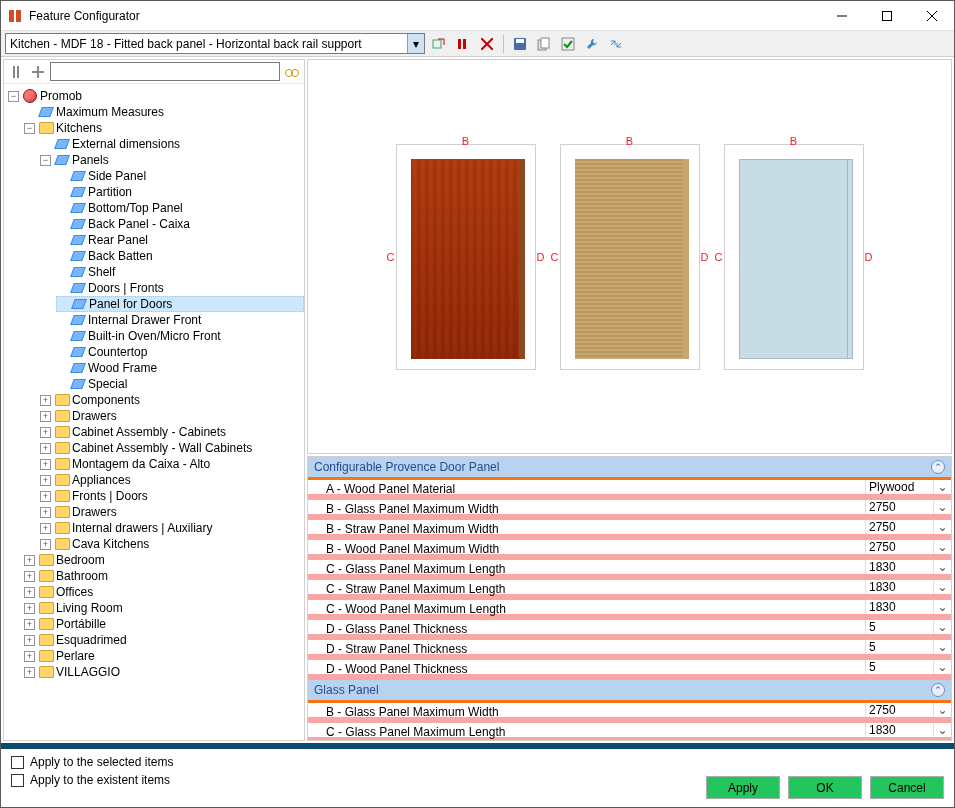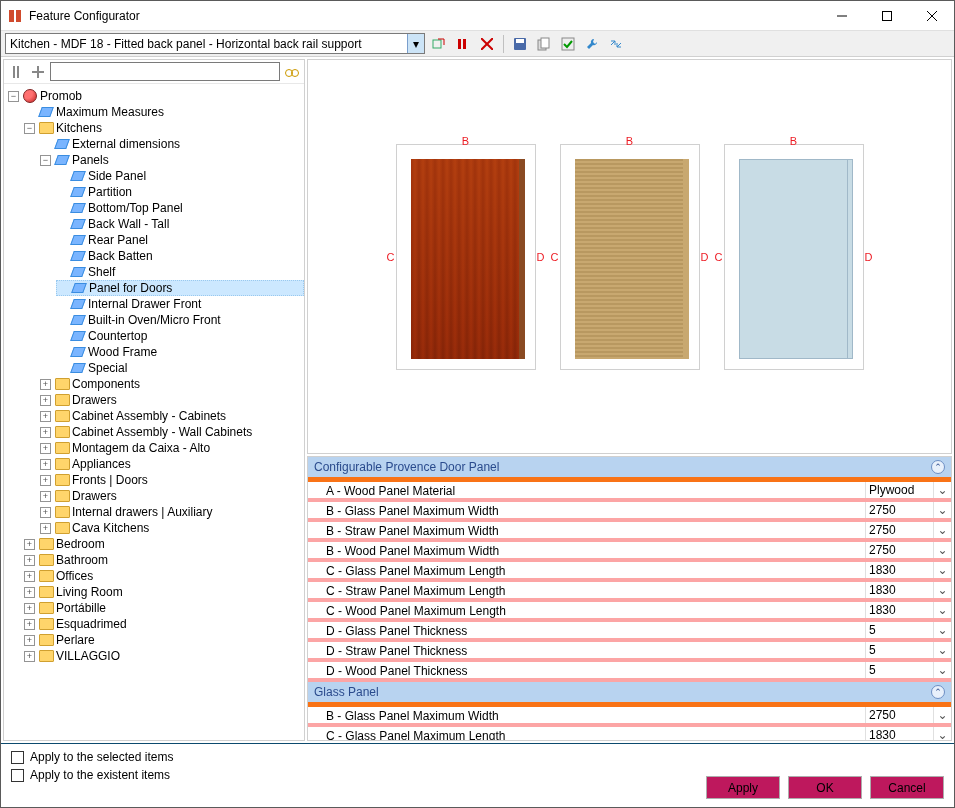--- a/index.html
+++ b/index.html
@@ -35,33 +35,33 @@
 .right { flex: 1; display: flex; flex-direction: column; gap: 2px; }
 .preview { flex: 0 0 395px; border: 1px solid #d0d0d0; background: #fff; position: relative; display: flex; align-items: center; justify-content: center; gap: 24px; }
 .panel-card { border: 1px solid #d0d0d0; padding: 14px 14px 10px 14px; background: #fff; position: relative; }
 .panel-swatch { width: 110px; height: 200px; position: relative; }
 .dim-b { position: absolute; left: 0; right: 0; top: -10px; text-align: center; color: #ed1c24; font-size: 11px; }
 .dim-c { position: absolute; left: -10px; top: 50%; transform: translateY(-50%); color: #ed1c24; font-size: 11px; }
 .dim-d { position: absolute; right: -10px; top: 50%; transform: translateY(-50%); color: #ed1c24; font-size: 11px; }
 .edge-strip { width: 6px; height: 200px; background: #c89060; position: absolute; right: 10px; top: 14px; }
 
 .props { flex: 1; border: 1px solid #d0d0d0; background: #fff; overflow: auto; }
-.group-hdr { background: #b8d3f0; color: #2a4b8d; font-weight: normal; padding: 3px 6px; display: flex; align-items: center; border-bottom: 5px solid #f97316; }
+.group-hdr { background: #b8d3f0; color: #2a4b8d; font-weight: normal; padding: 3px 6px; display: flex; align-items: center; border-bottom: 3px solid #f97316; }
 .group-hdr .collapse { width: 14px; height: 14px; border: 1px solid #6d8fc4; border-radius: 50%; background: #e8f0fb; margin-left: auto; display: flex; align-items: center; justify-content: center; font-size: 9px; color: #2a4b8d; }
-.prop-row { display: flex; border-bottom: 4px solid #fca5a5; height: 20px; align-items: stretch; }
+.prop-row { display: flex; border-bottom: 6px solid #fca5a5; height: 20px; align-items: stretch; }
 .prop-lbl { flex: 1; padding: 2px 0 2px 18px; }
 .prop-val { width: 68px; border-left: 1px solid #e0e0e0; display: flex; align-items: center; }
 .prop-val input { width: 100%; border: none; padding: 0 3px; font-size: 12px; background: transparent; }
 .prop-dd { width: 18px; border-left: 1px solid #e0e0e0; display: flex; align-items: center; justify-content: center; color: #555; }
 
-.footer { height: 64px; border-top: 1px solid #0c4a6e; padding: 6px 10px; display: flex; flex-direction: column; gap: 4px; position: relative; }
+.footer { height: 64px; border-top: 6px solid #0c4a6e; padding: 6px 10px; display: flex; flex-direction: column; gap: 4px; position: relative; }
 .chk { display: flex; align-items: center; gap: 6px; }
 .chk-box { width: 13px; height: 13px; border: 1px solid #333; background: #fff; }
 .btnrow { position: absolute; right: 10px; bottom: 8px; display: flex; gap: 8px; }
-.btn { width: 74px; height: 23px; border: 1px solid #adadad; background: #be185d; display: flex; align-items: center; justify-content: center; cursor: pointer; }
+.btn { width: 74px; height: 23px; border: 1px solid #adadad; background: #22c55e; display: flex; align-items: center; justify-content: center; cursor: pointer; }
 
 
 .wood { background: repeating-linear-gradient(90deg,#8a4a22 0,#a05a2c 4px,#8a4a22 8px), linear-gradient(#9a5a2e,#7a3e1c); background-blend-mode: overlay; }
 .straw { background: repeating-linear-gradient(0deg,#c8a870 0 2px,#b89860 2px 4px), repeating-linear-gradient(90deg,#c8a870 0 2px,#b89860 2px 4px); }
 .glass { background: #c8dce5; border: 1px solid #a0b8c8; }
 
 
 .ic-folder::before { content:""; display:block; width:13px; height:10px; background:#ffd56b; border:1px solid #d0a030; border-radius:1px; }
 .ic-tag::before { content:""; display:block; width:10px; height:8px; background:#7ab5ff; transform: skewX(-20deg); border:1px solid #3a8de0; }
 .ic-globe::before { content:""; display:block; width:12px; height:12px; border-radius:50%; background: radial-gradient(circle at 30% 30%, #ff7070 40%, #c02020 100%); border:1px solid #802020; }
@@ -231,21 +231,21 @@
                           <div class="tnode">
                             <span class="exp none"></span>
                             <span class="nicon ic-tag"></span>
                             <span>Bottom/Top Panel</span>
                           </div>
                         </li>
                         <li>
                           <div class="tnode">
                             <span class="exp none"></span>
                             <span class="nicon ic-tag"></span>
-                            <span>Back Wall - Tall</span>
+                            <span>Back Panel - Caixa</span>
                           </div>
                         </li>
                         <li>
                           <div class="tnode">
                             <span class="exp none"></span>
                             <span class="nicon ic-tag"></span>
                             <span>Rear Panel</span>
                           </div>
                         </li>
                         <li>
@@ -253,20 +253,27 @@
                             <span class="exp none"></span>
                             <span class="nicon ic-tag"></span>
                             <span>Back Batten</span>
                           </div>
                         </li>
                         <li>
                           <div class="tnode">
                             <span class="exp none"></span>
                             <span class="nicon ic-tag"></span>
                             <span>Shelf</span>
+                          </div>
+                        </li>
+                        <li>
+                          <div class="tnode">
+                            <span class="exp none"></span>
+                            <span class="nicon ic-tag"></span>
+                            <span>Doors | Fronts</span>
                           </div>
                         </li>
                         <li>
                           <div class="tnode selected">
                             <span class="exp none"></span>
                             <span class="nicon ic-tag"></span>
                             <span>Panel for Doors</span>
                           </div>
                         </li>
                         <li>

